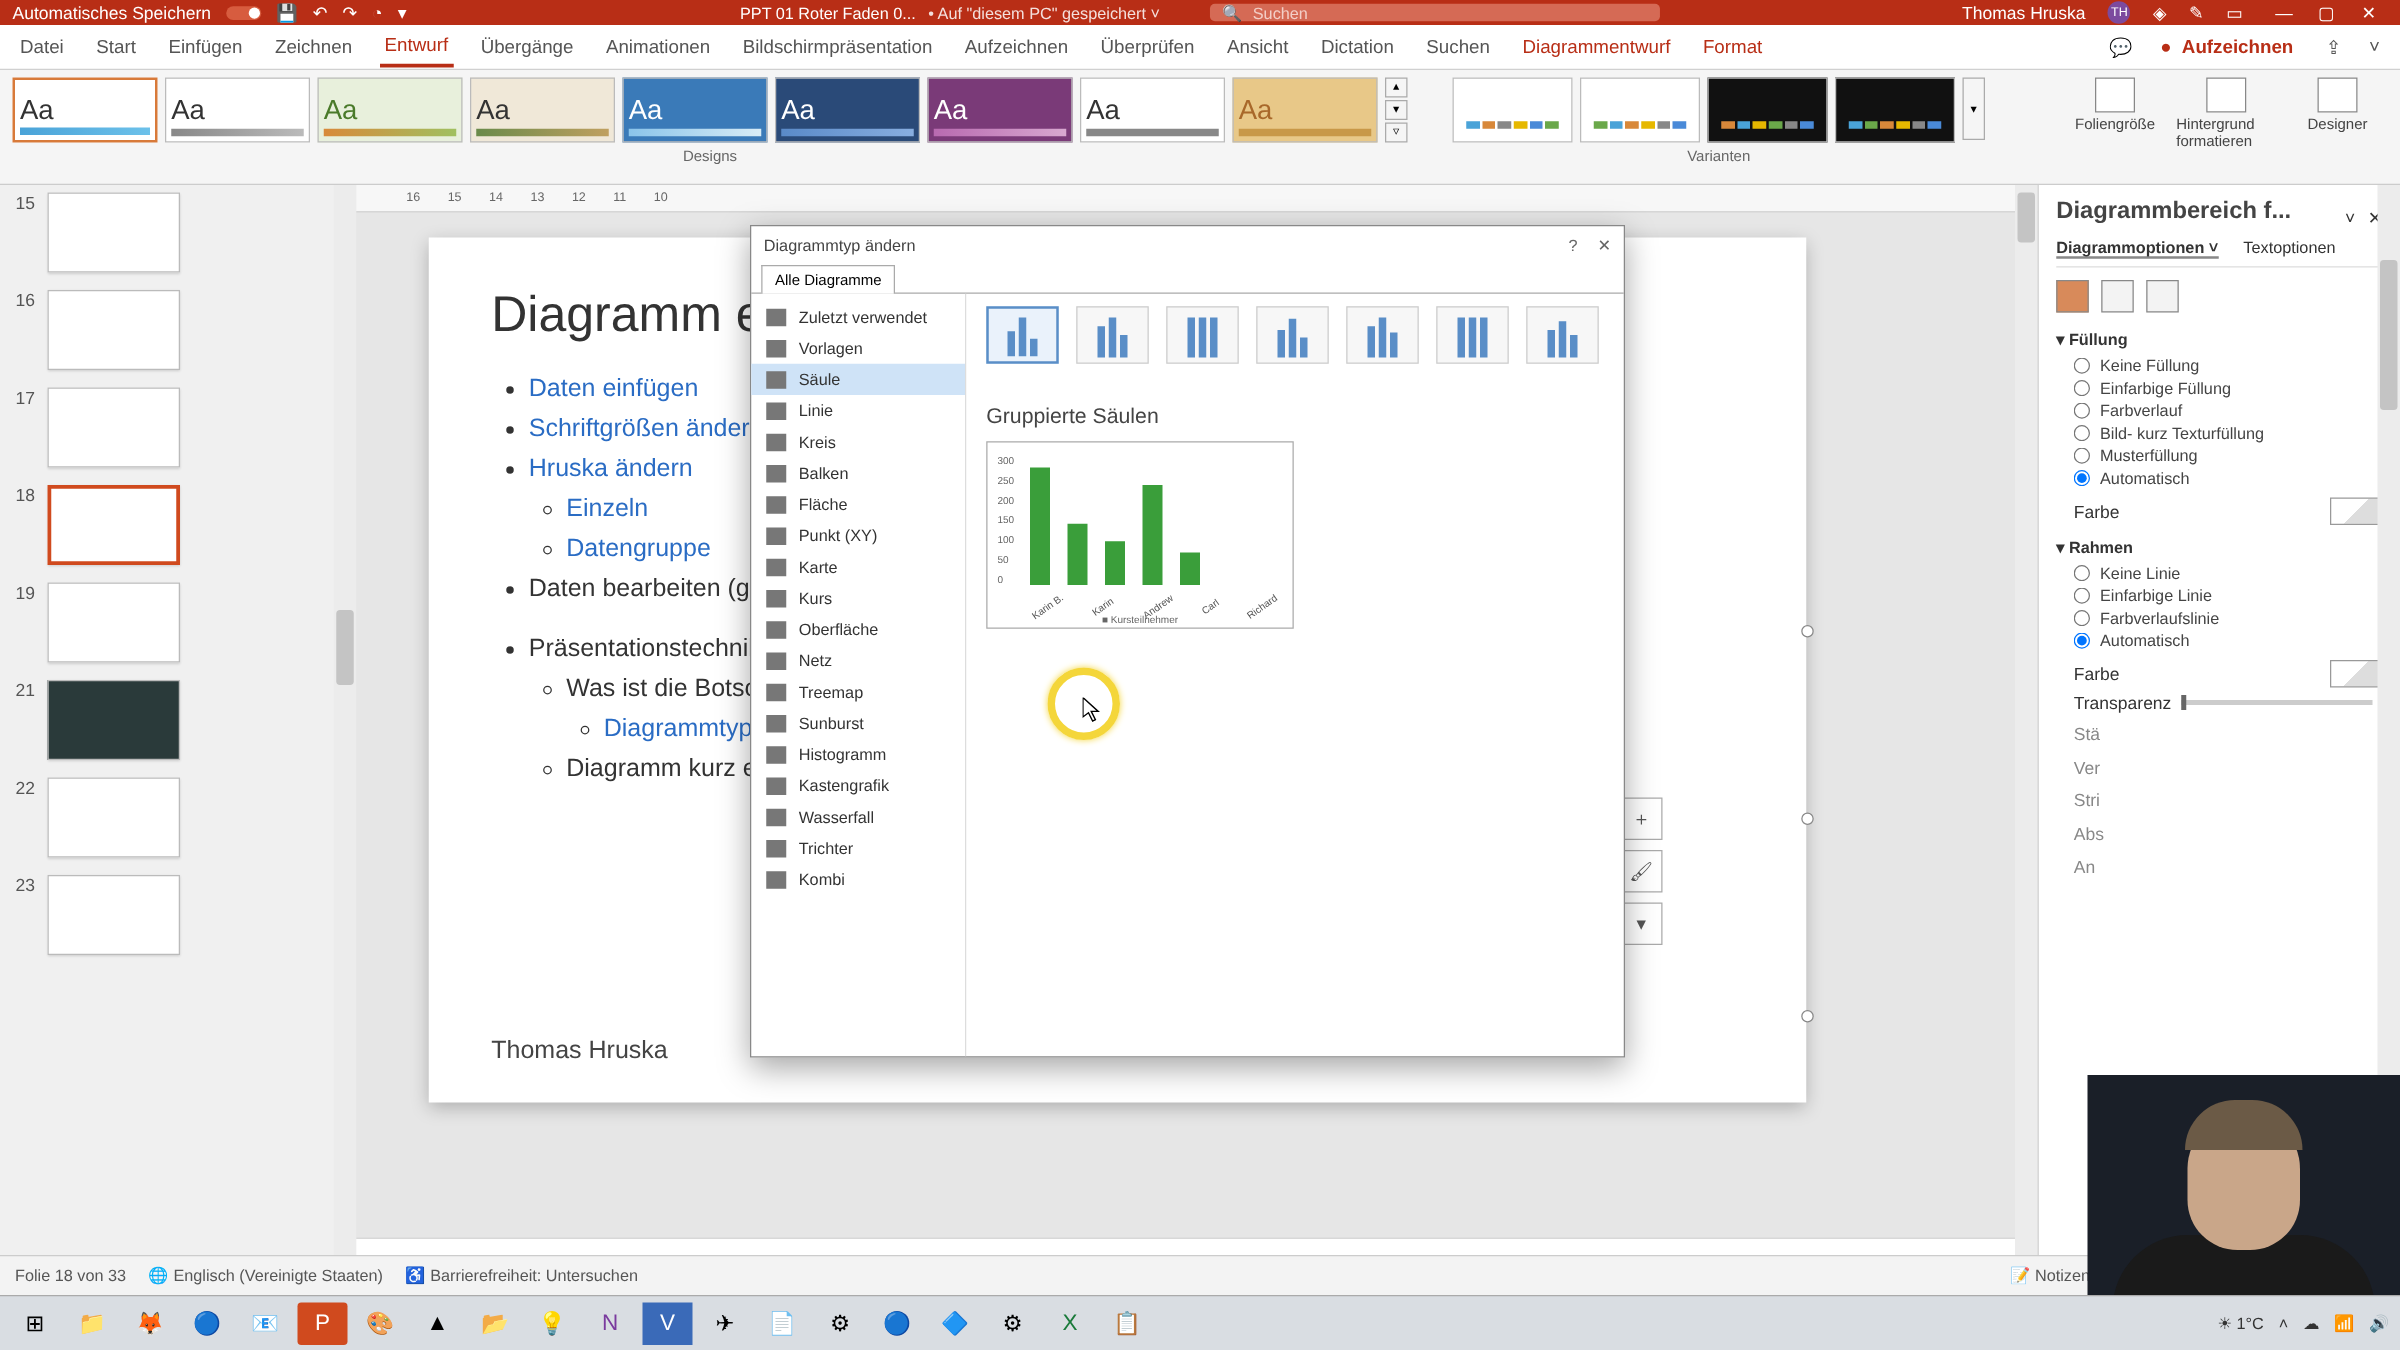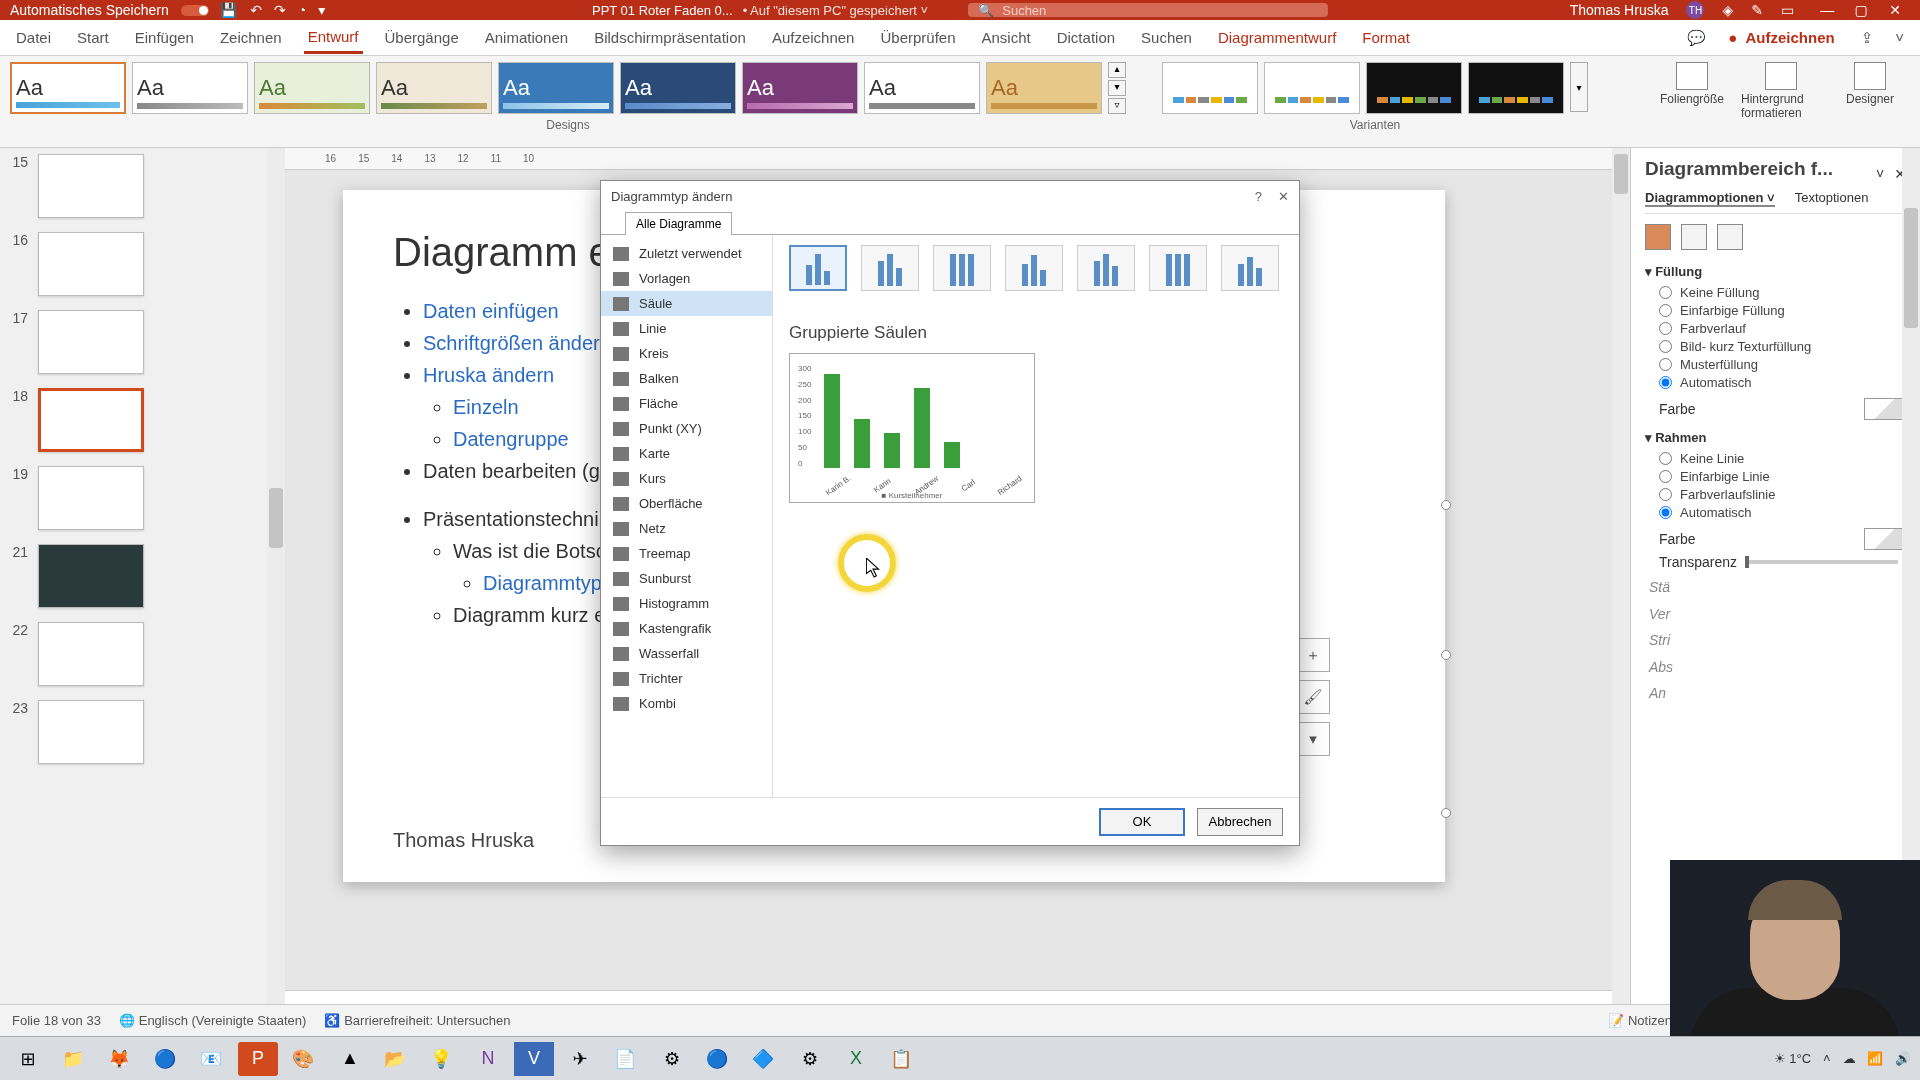--- a/index.html
+++ b/index.html
@@ -55,21 +55,21 @@
 .format-pane .sect>b{display:block;font-size:13px;margin-bottom:6px;}
 .format-pane label{display:flex;align-items:center;gap:8px;font-size:13px;margin:3px 0 3px 14px;color:#444;}
 .format-pane input[type=radio]{width:13px;height:13px;}
 .format-pane .color-btn{width:42px;height:22px;border:1px solid #999;margin-left:auto;background:linear-gradient(135deg,#fff 50%,#ddd 50%);}
 .statusbar{position:absolute;bottom:0;left:0;right:0;height:32px;background:#f3f3f3;border-top:1px solid #ccc;display:flex;align-items:center;padding:0 12px;font-size:13px;color:#555;gap:18px;}
 .statusbar .right{margin-left:auto;display:flex;gap:10px;align-items:center;} 
 
 .dialog{position:absolute;top:180px;left:600px;width:700px;height:666px;background:#fff;border:1px solid #888;box-shadow:0 8px 24px rgba(0,0,0,.35);z-index:50;display:flex;flex-direction:column;}
 .dlg-title{height:30px;display:flex;align-items:center;padding:0 10px;font-size:13px;color:#444;}
 .dlg-title .x{margin-left:auto;display:flex;gap:16px;color:#666;}
-.dlg-tab{padding:0 24px;}
+.dlg-tab{padding:0 8px;}
 .dlg-tab span{display:inline-block;border:1px solid #aaa;border-bottom:none;padding:4px 10px;font-size:12px;background:#fff;position:relative;top:1px;}
 .dlg-body{flex:1;border-top:1px solid #aaa;display:flex;}
 .dlg-left{width:172px;border-right:1px solid #ddd;padding:6px 0;}
 .dlg-left div{display:flex;align-items:center;gap:10px;padding:5px 12px;font-size:13px;color:#333;cursor:pointer;}
 .dlg-left div.sel{background:#cfe3f7;}
 .dlg-left .ico{width:16px;height:14px;display:inline-block;background:#777;}
 .dlg-right{flex:1;padding:10px 16px;}
 .subtype-row{display:flex;gap:14px;margin-bottom:14px;}
 .subtype{width:58px;height:46px;border:1px solid #ccc;background:#f7f7f7;position:relative;display:flex;align-items:flex-end;justify-content:center;gap:3px;padding:4px;}
 .subtype.sel{border:2px solid #5a8ec7;background:#eaf2fb;}
@@ -428,21 +428,21 @@
       <div style="display:flex;align-items:center;margin:8px 0 4px 14px;">
         <span>Farbe</span>
         <span class="color-btn"></span>
       </div>
       <div style="display:flex;align-items:center;margin:4px 0 4px 14px;">
         <span>Transparenz</span>
         <span style="flex:1;height:4px;background:#ccc;margin:0 8px;position:relative;">
             <span style="position:absolute;left:0;top:-4px;width:4px;height:12px;background:#666;"></span>
           </span>
       </div>
-      <div style="margin-left:4px;color:#888;line-height:1.9;font-style:italic;">
+      <div style="margin-left:14px;color:#888;line-height:1.9;">
         <div>Stä</div>
         <div>Ver</div>
         <div>Stri</div>
         <div>Abs</div>
         <div>An</div>
       </div>
     </div>
     <div class="scroll-v">
         <div class="th" style="top:60px;height:120px;"></div>
       </div>
@@ -596,24 +596,20 @@
         <div class="xl" id="preview-xlabels">
             <span>Karin B.</span>
             <span>Karin</span>
             <span>Andrew</span>
             <span>Carl</span>
             <span>Richard</span>
           </div>
         <div class="legend">■ <span>Kursteilnehmer</span></div>
       </div>
     </div>
-  </div>
-  <div class="dlg-foot">
-    <button class="primary">OK</button>
-    <button>Abbrechen</button>
   </div>
 </div>
 
 <div class="highlight" style="top:534px;left:838px;"></div>
 <div class="cursor" style="top:558px;left:866px;">
   <svg viewBox="0 0 12 18">
       <path d="M0 0 L0 14 L4 11 L7 17 L9 16 L6 10 L11 10 Z" fill="#fff" stroke="#000" stroke-width="1"></path>
     </svg>
 </div>
 

